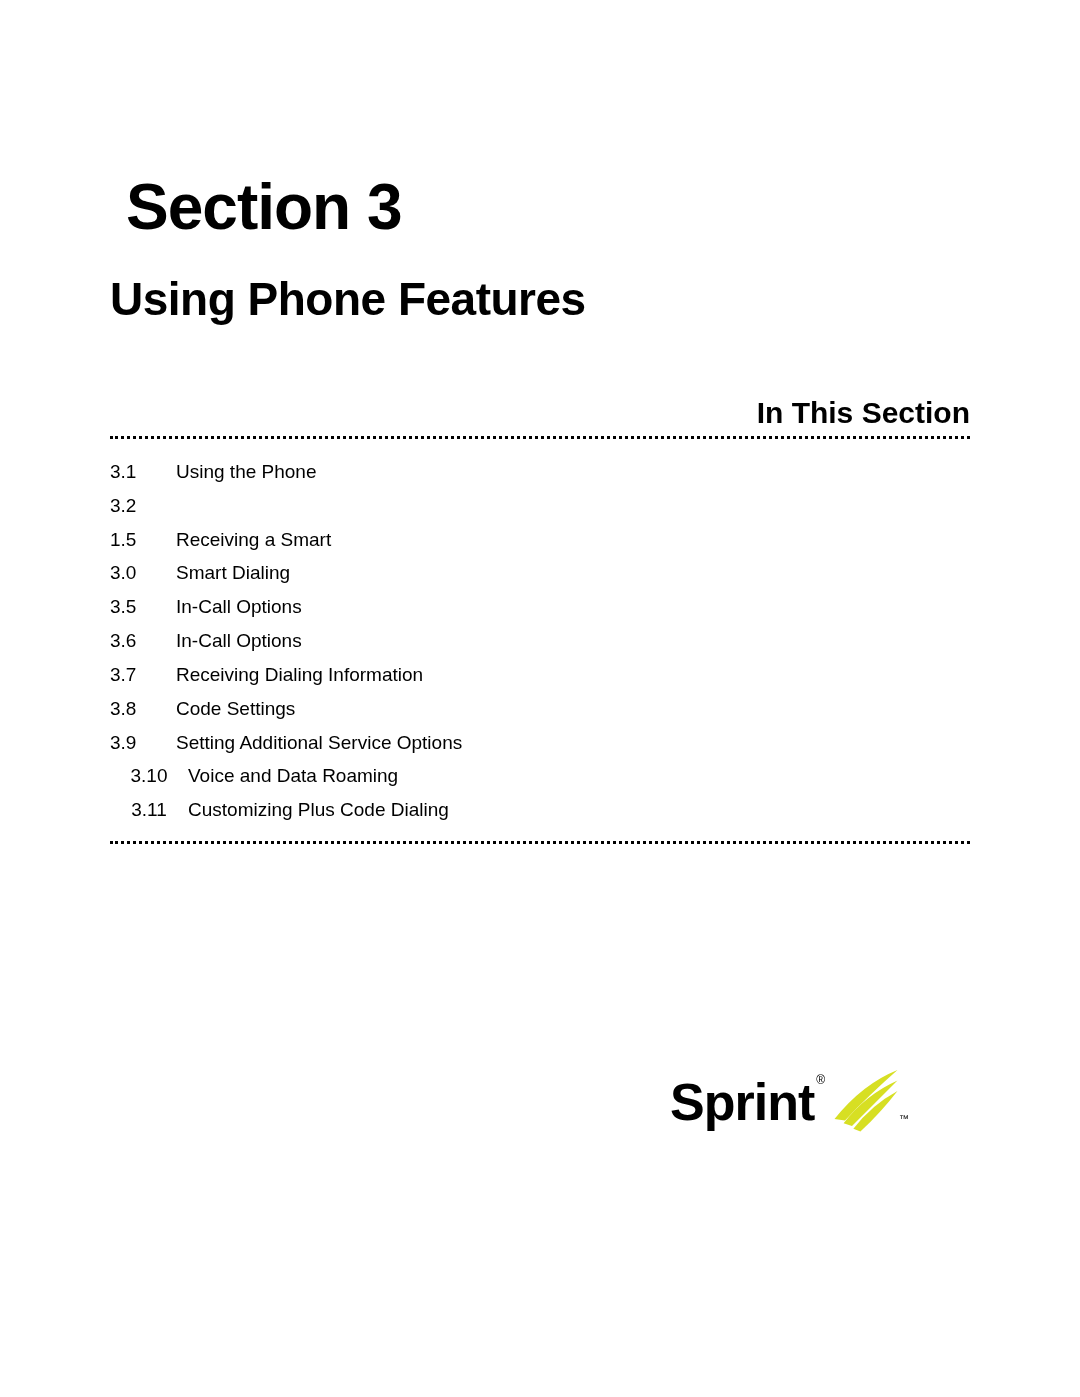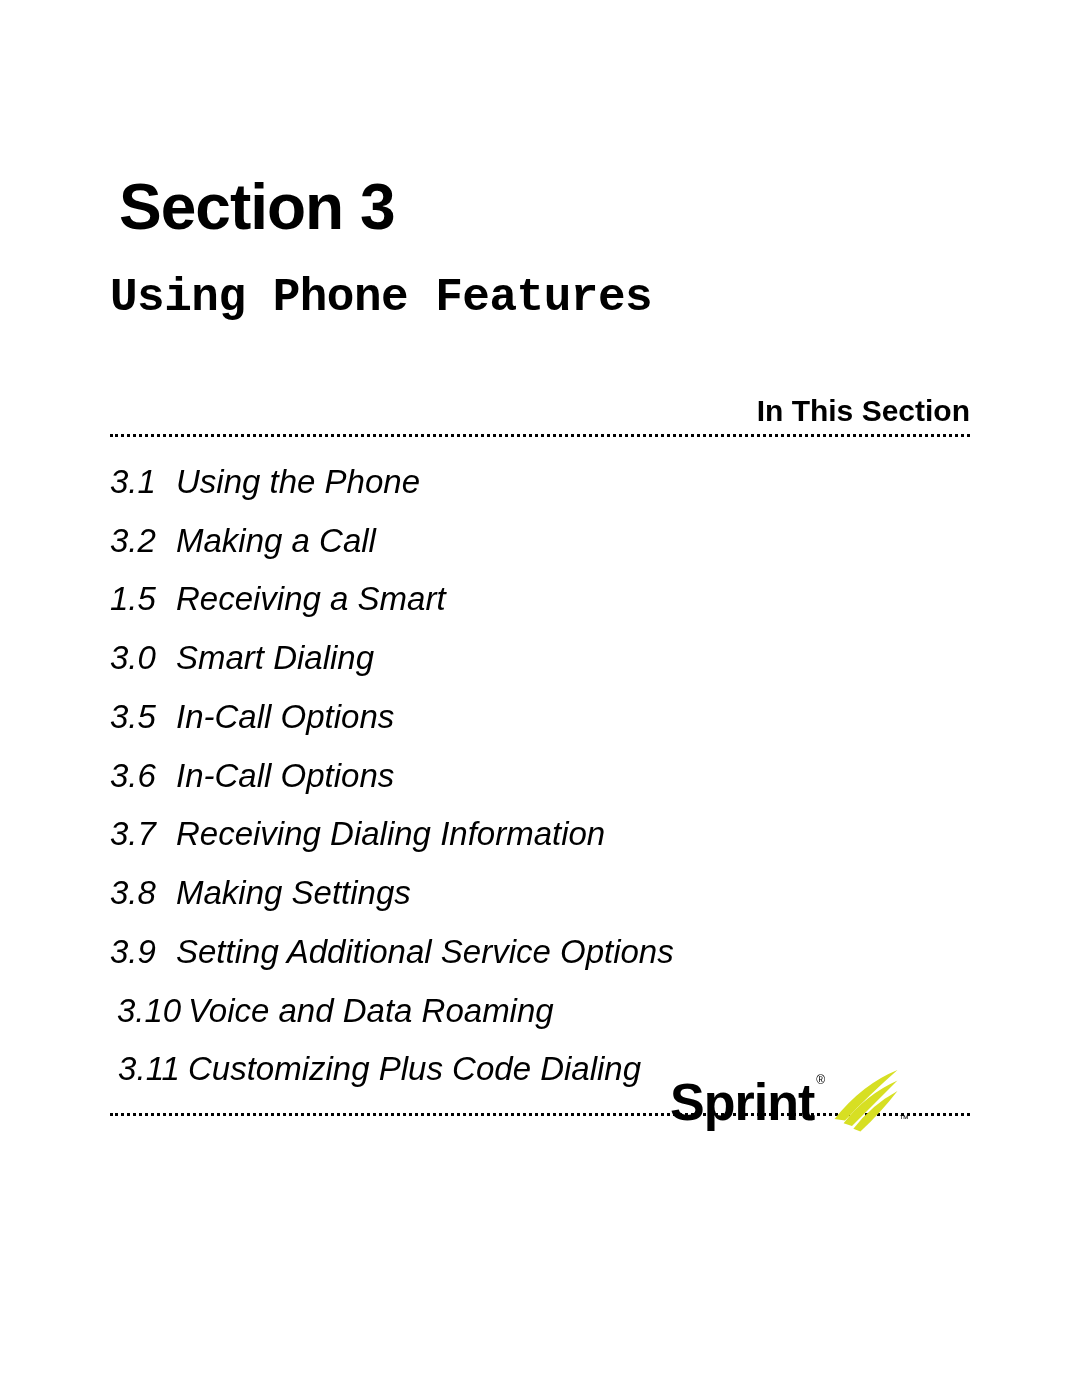--- a/index.html
+++ b/index.html
@@ -15,45 +15,43 @@
     position: relative;
     width: 1080px;
     height: 1397px;
     box-sizing: border-box;
     padding: 170px 110px 0 110px;
   }
   .section-label {
     font-size: 64px;
     font-weight: 700;
     letter-spacing: -1px;
-    margin: 0 0 28px 9px;
+    margin: 0 0 28px 16px;
   }
   .section-title {
     font-size: 46px;
     font-weight: 700;
     letter-spacing: -0.5px;
     margin: 0 0 70px 0;
-    font-family: Liberation Mono, monospace;
   }
   .subheading {
     font-size: 30px;
     font-weight: 700;
     margin: 0 0 6px 0;
     text-align: right;
   }
   .dotted {
     border: none;
     border-top: 3px dotted #000;
     margin: 0;
   }
   .toc {
     margin-top: 16px;
-    font-size: 33px;
+    font-size: 19px;
     line-height: 1.78;
-    font-style: italic;
   }
   .toc-row {
     display: flex;
   }
   .toc-num {
     width: 66px;
     flex: 0 0 auto;
   }
   .toc-num-wide {
     width: 78px;
@@ -108,21 +106,20 @@
 
   <hr class="dotted">
 
   <div class="toc">
     <div class="toc-row">
       <span class="toc-num">3.1</span>
       <span>Using the Phone</span>
     </div>
     <div class="toc-row">
       <span class="toc-num">3.2</span>
-      <span>Making a Call</span>
     </div>
     <div class="toc-row">
       <span class="toc-num">1.5</span>
       <span>Receiving a Smart</span>
     </div>
     <div class="toc-row">
       <span class="toc-num">3.0</span>
       <span>Smart Dialing</span>
     </div>
     <div class="toc-row">
@@ -132,21 +129,21 @@
     <div class="toc-row">
       <span class="toc-num">3.6</span>
       <span>In-Call Options</span>
     </div>
     <div class="toc-row">
       <span class="toc-num">3.7</span>
       <span>Receiving Dialing Information</span>
     </div>
     <div class="toc-row">
       <span class="toc-num">3.8</span>
-      <span>Making Settings</span>
+      <span>Code Settings</span>
     </div>
     <div class="toc-row">
       <span class="toc-num">3.9</span>
       <span>Setting Additional Service Options</span>
     </div>
     <div class="toc-row">
       <span class="toc-num-wide">3.10</span>
       <span>Voice and Data Roaming</span>
     </div>
     <div class="toc-row">

